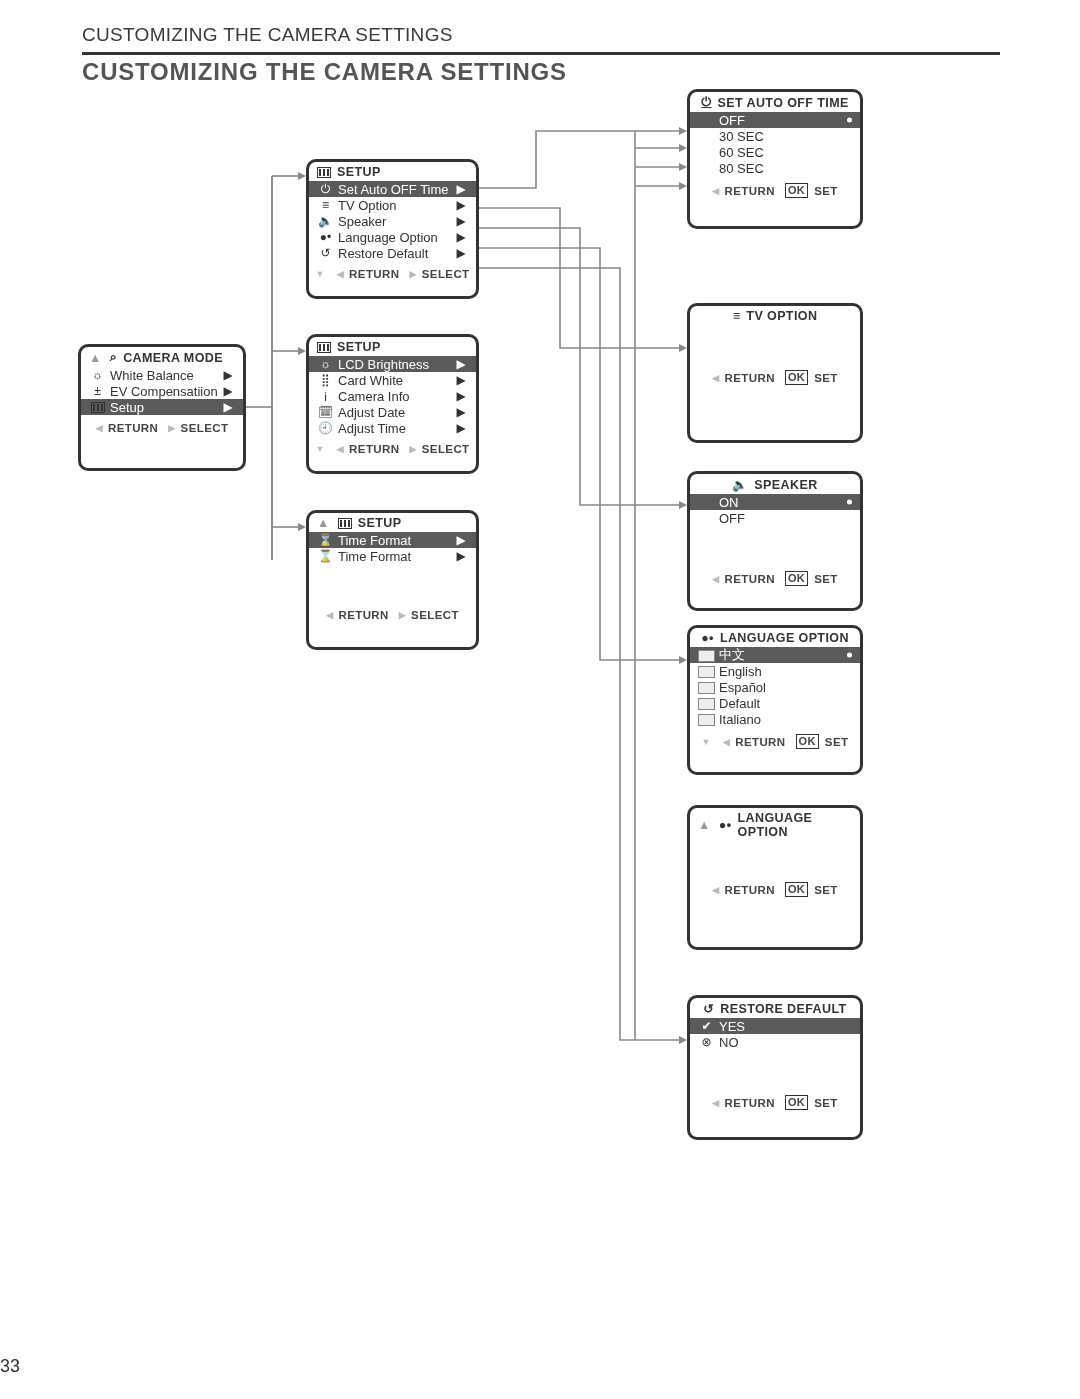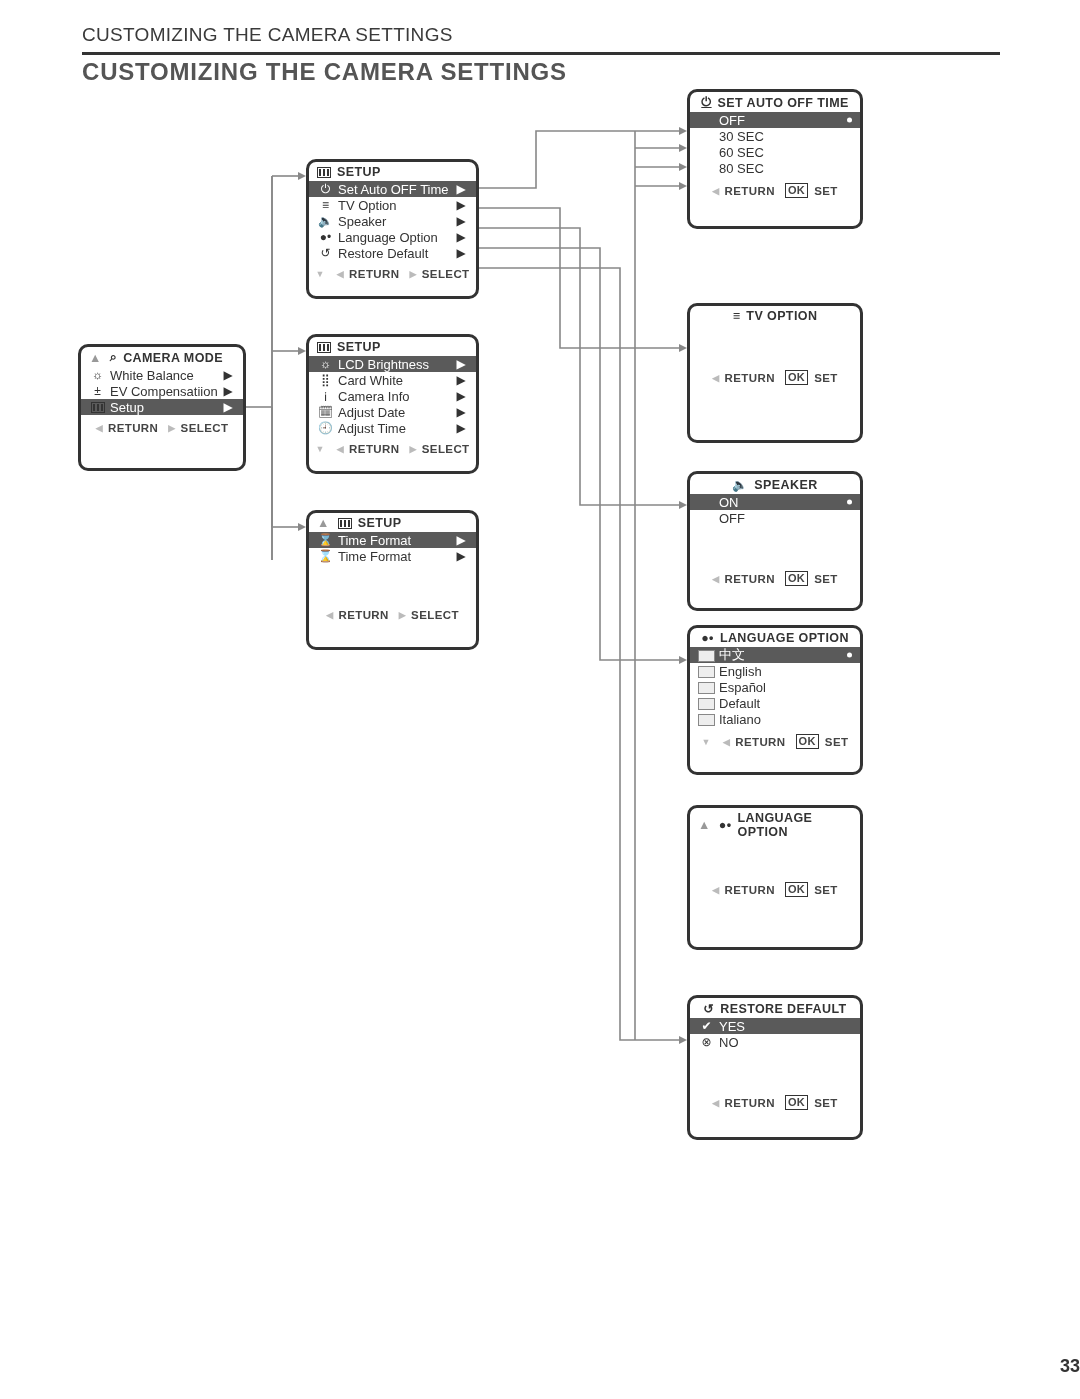--- a/index.html
+++ b/index.html
@@ -33,24 +33,23 @@
     font-size: 24px;
     font-weight: bold;
     letter-spacing: 0.8px;
     color: #555;
   }
   .pageno {
     position: absolute;
     left: 0;
     width: 1080px;
     bottom: 22px;
-    text-align: right;
+    text-align: left;
     font-size: 18px;
     color: #333;
-    font-weight: bold;
   }
 
   
   .panel {
     position: absolute;
     border: 3px solid #333;
     border-radius: 10px;
     background: #fff;
     box-sizing: border-box;
   }

